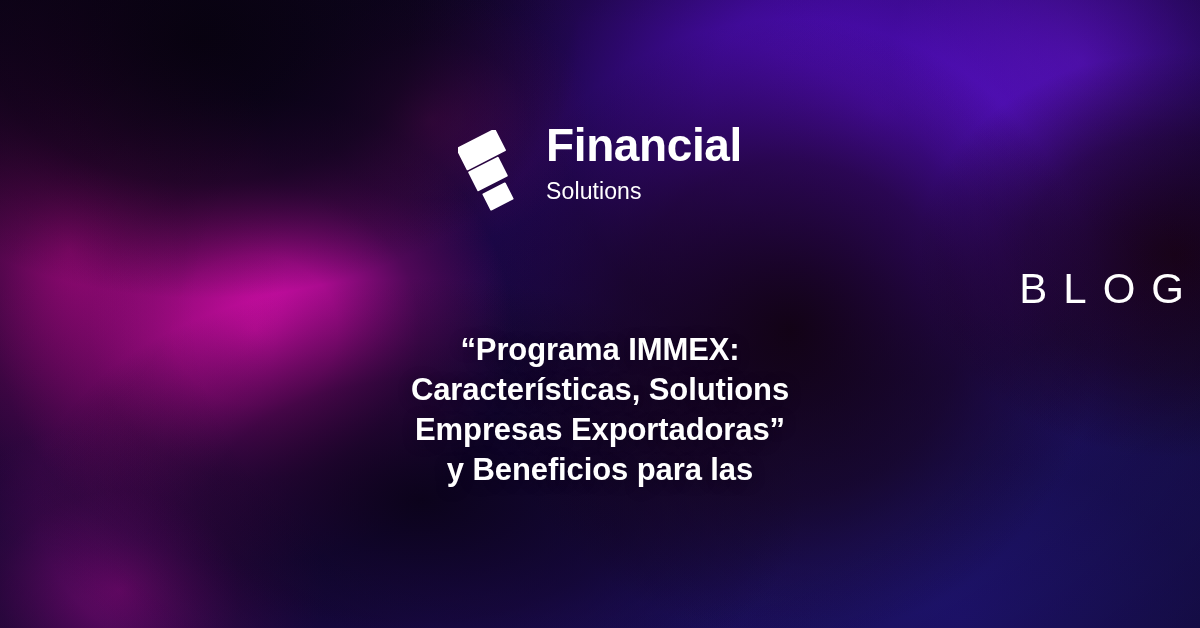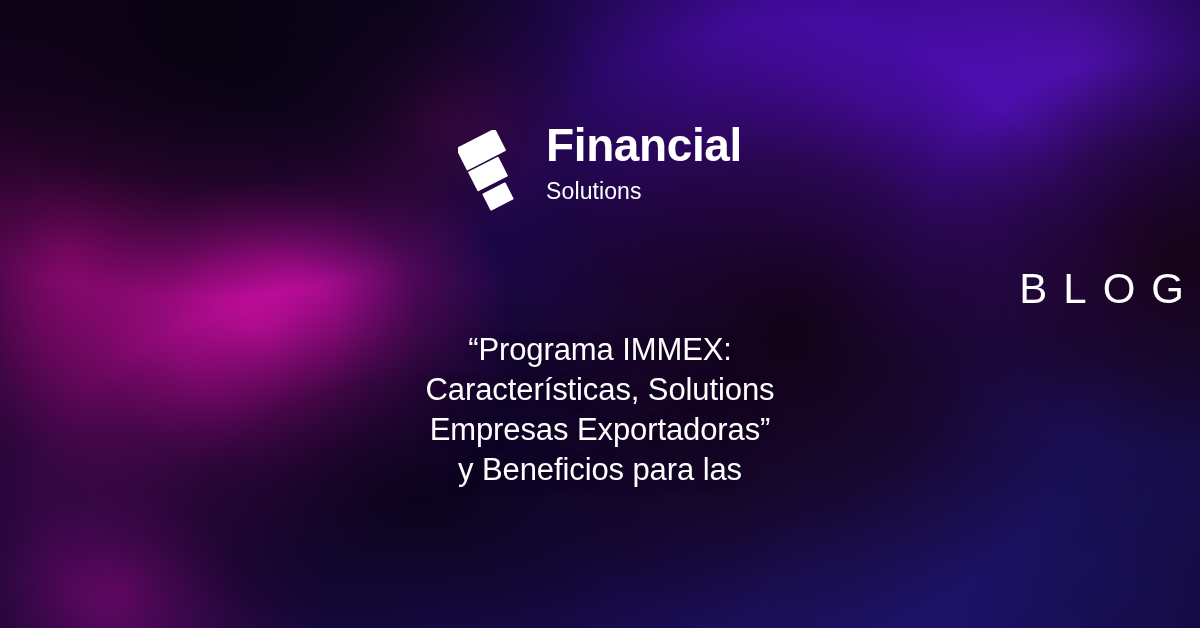--- a/index.html
+++ b/index.html
@@ -208,21 +208,21 @@
 
   
   #headline {
     position: absolute;
     left: 0;
     right: 0;
     top: 330px;
     text-align: center;
     color: #ffffff;
     font-size: 31px;
-    font-weight: 400;
+    font-weight: 700;
     line-height: 40px;
     letter-spacing: -0.1px;
     padding: 0 180px;
     text-shadow: 0 2px 14px rgba(10,0,24,0.45);
   }
   #headline .hl-line { display: block; white-space: nowrap; }
 </style>
 </head>
 <body>
 

